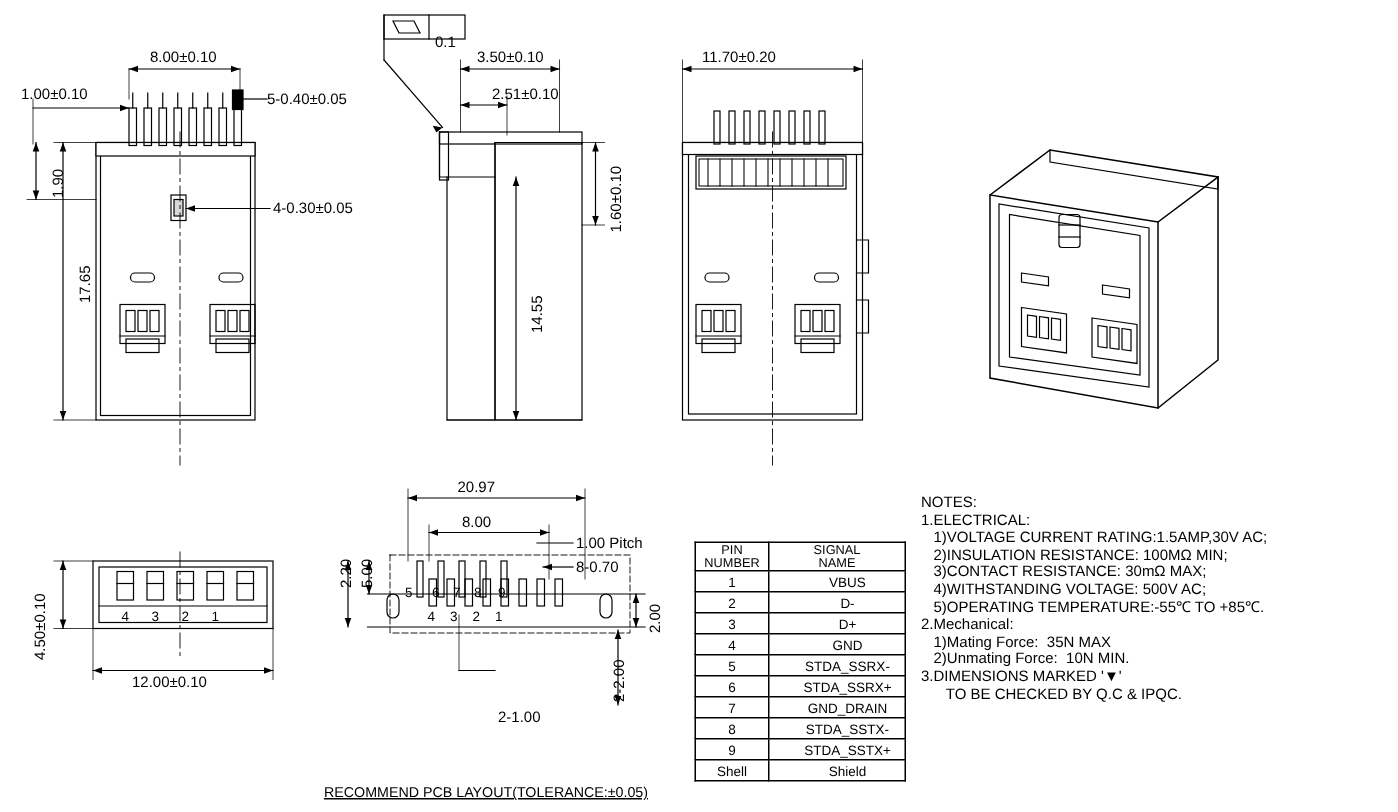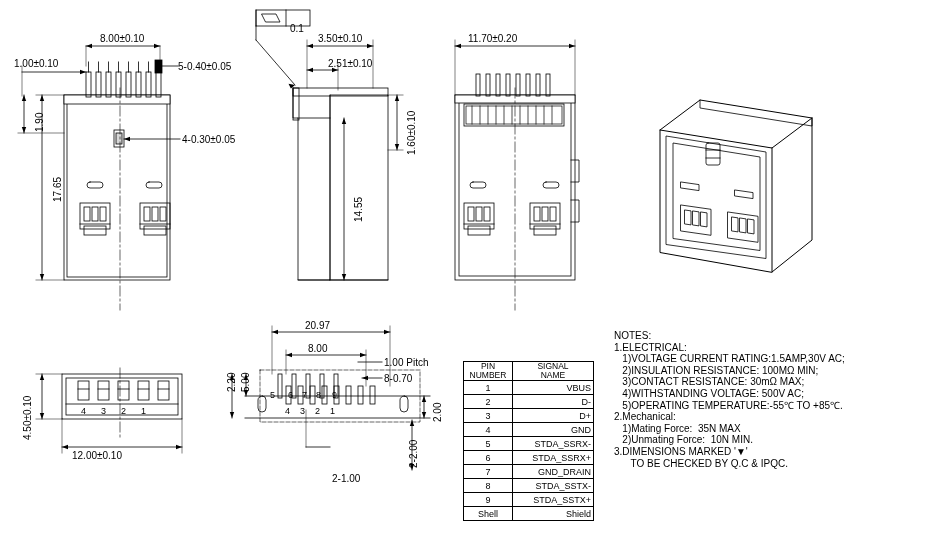--- a/index.html
+++ b/index.html
@@ -24,21 +24,21 @@
   .pintable td,.pintable th{
     border:1px solid #000;
     padding:0 2px;
     text-align:center;
     height:13px;
     font-weight:normal;
     font-family:"Liberation Sans", sans-serif;
   }
   .pintable th{font-size:8.5px;line-height:9px;}
   .pintable td.num{width:44px;}
-  .pintable td.sig{width:72px;text-align:right;padding-left:6px;}
+  .pintable td.sig{width:72px;text-align:center;padding-left:16px;}
 
   
   .notes{position:absolute;left:614px;top:330px;font-size:10px;line-height:11.6px;white-space:pre;}
 
   .caption{position:absolute;left:216px;top:523px;font-size:9.5px;text-decoration:underline;white-space:pre;}
 </style>
 </head>
 <body>
 
 <div class="stage">
@@ -371,21 +371,21 @@
 <div class="txt vert" style="left:52px;top:202px;transform:rotate(-90deg);">17.65</div>
 <div class="txt vert" style="left:34px;top:132px;transform:rotate(-90deg);">1.90</div>
 
 <div class="txt" style="left:318px;top:33px;">3.50±0.10</div>
 <div class="txt" style="left:328px;top:58px;">2.51±0.10</div>
 <div class="txt vert" style="left:353px;top:222px;transform:rotate(-90deg);">14.55</div>
 <div class="txt vert" style="left:406px;top:155px;transform:rotate(-90deg);">1.60±0.10</div>
 
 <div class="txt" style="left:468px;top:33px;">11.70±0.20</div>
 
-<div class="txt" style="left:72px;top:450px;">12.00±0.10</div>
+<div class="txt" style="left:88px;top:450px;">12.00±0.10</div>
 <div class="txt vert" style="left:22px;top:440px;transform:rotate(-90deg);">4.50±0.10</div>
 <div class="txt small" style="left:81px;top:406px;">4</div>
 <div class="txt small" style="left:101px;top:406px;">3</div>
 <div class="txt small" style="left:121px;top:406px;">2</div>
 <div class="txt small" style="left:141px;top:406px;">1</div>
 
 <div class="txt" style="left:305px;top:320px;">20.97</div>
 <div class="txt" style="left:308px;top:343px;">8.00</div>
 <div class="txt" style="left:384px;top:357px;">1.00 Pitch</div>
 <div class="txt" style="left:384px;top:373px;">8-0.70</div>
@@ -399,20 +399,21 @@
 <div class="txt small" style="left:288px;top:390px;">6</div>
 <div class="txt small" style="left:302px;top:390px;">7</div>
 <div class="txt small" style="left:316px;top:390px;">8</div>
 <div class="txt small" style="left:332px;top:390px;">9</div>
 
 <div class="txt small" style="left:285px;top:406px;">4</div>
 <div class="txt small" style="left:300px;top:406px;">3</div>
 <div class="txt small" style="left:315px;top:406px;">2</div>
 <div class="txt small" style="left:330px;top:406px;">1</div>
 
+<div class="caption">RECOMMEND PCB LAYOUT(TOLERANCE:±0.05)</div>
 
 <table class="pintable">
   <tbody>
         <tr>
     <th class="num">
       <span>PIN</span><br>
       <span>NUMBER</span>
     </th>
     <th class="sig">
       <span>SIGNAL</span><br>

